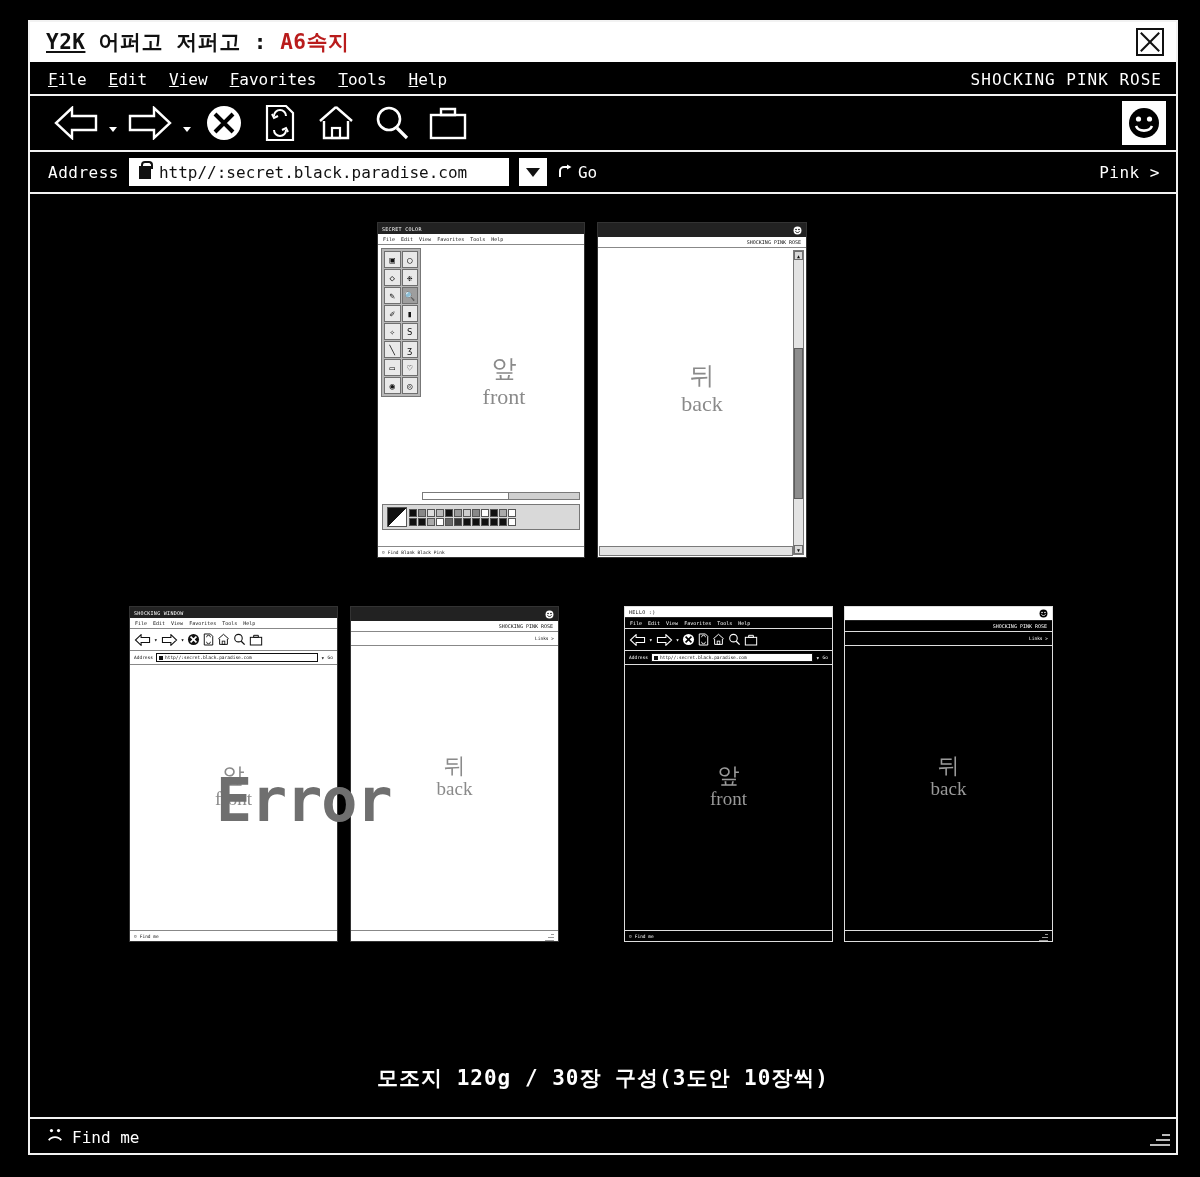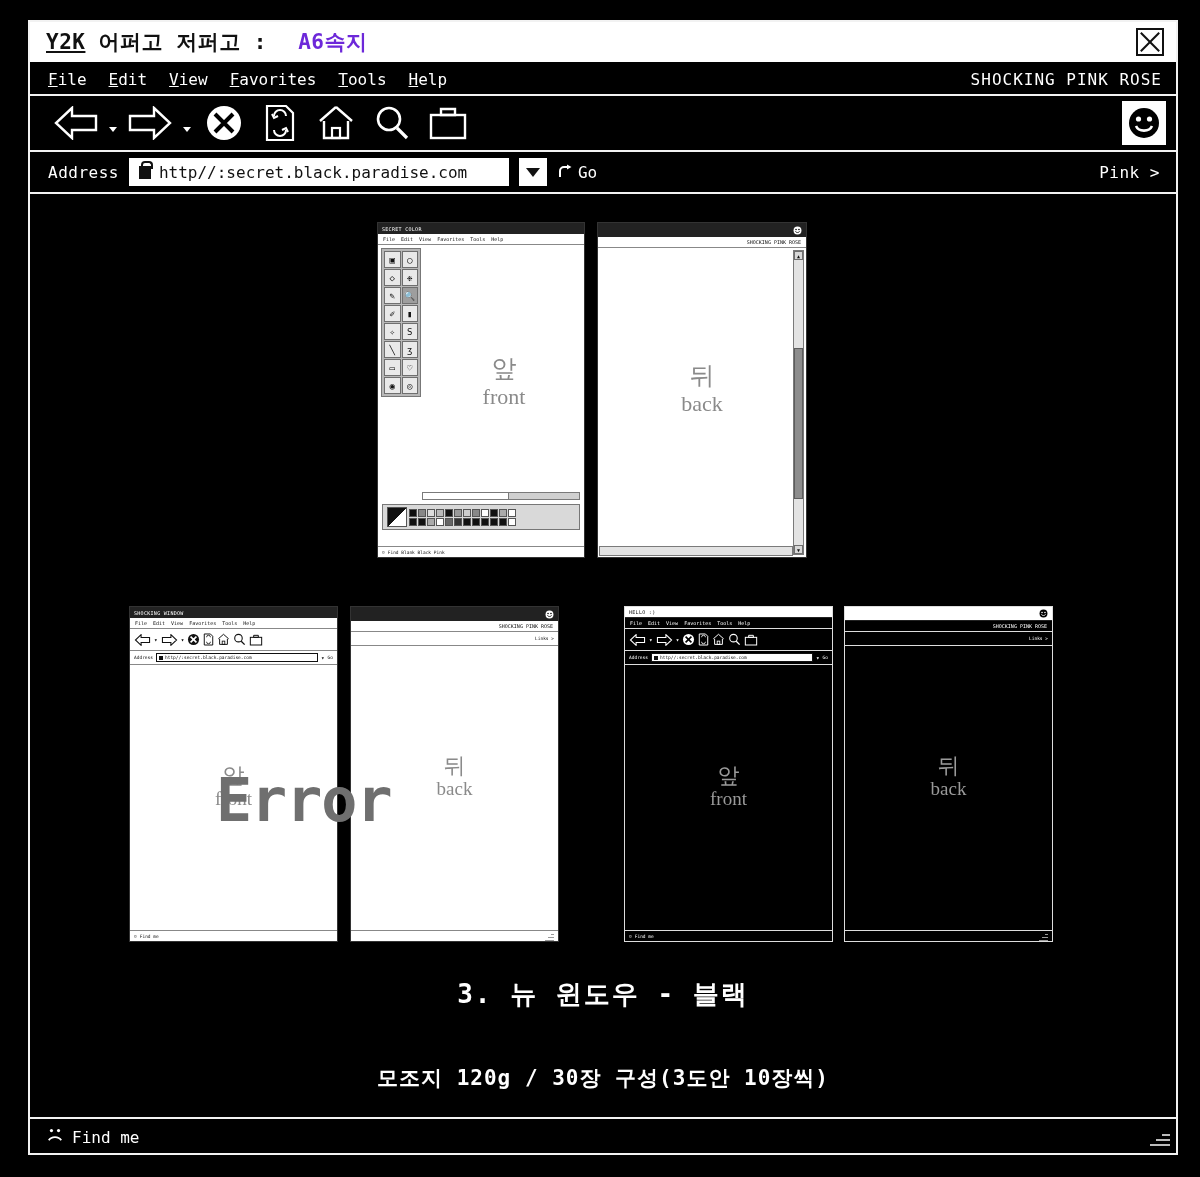--- a/index.html
+++ b/index.html
@@ -29,21 +29,21 @@
     display: flex; align-items: center;
     padding: 0 6px 0 16px;
     border-bottom: 2px solid #000;
     flex: 0 0 auto;
   }
   .title-text {
     font-size: 21px; font-weight: bold; letter-spacing: .5px;
     white-space: nowrap;
   }
   .title-y2k { text-decoration: underline; }
-  .title-accent { color: #6d28d9; margin-left: 18px; }
+  .title-accent { color: #b91c1c; }
   .titlebar .spacer { flex: 1 1 auto; }
   .closebox {
     width: 28px; height: 28px; border: 2px solid #111;
     position: relative; background: #fff; margin-right: 6px;
   }
   .closebox::before, .closebox::after {
     content: ""; position: absolute; left: 50%; top: 50%;
     width: 26px; height: 2px; background: #111;
     transform-origin: center;
   }
@@ -647,21 +647,20 @@
           <span class="sp"></span>
           <span class="mgrip">
             <i style="bottom:0;width:9px"></i>
                 <i style="bottom:3px;width:6px"></i>
                 <i style="bottom:6px;width:3px"></i>
           </span>
         </div>
       </div>
     </div>
 
-    <div class="caption caption-main" style="top:783px;">3. 뉴 윈도우 - 블랙</div>
     <div class="caption caption-sub" style="top:870px;">모조지 120g / 30장 구성(3도안 10장씩)</div>
   </div>
 
   <div class="statusbar">
     <span class="sad">
       <svg width="18" height="16" viewBox="0 0 20 18">
         <circle cx="6" cy="4" r="1.8" fill="#fff"></circle>
             <circle cx="14" cy="4" r="1.8" fill="#fff"></circle>
         <path d="M3 15 a8 7 0 0 1 14 0" fill="none" stroke="#fff" stroke-width="2"></path>
       </svg>

